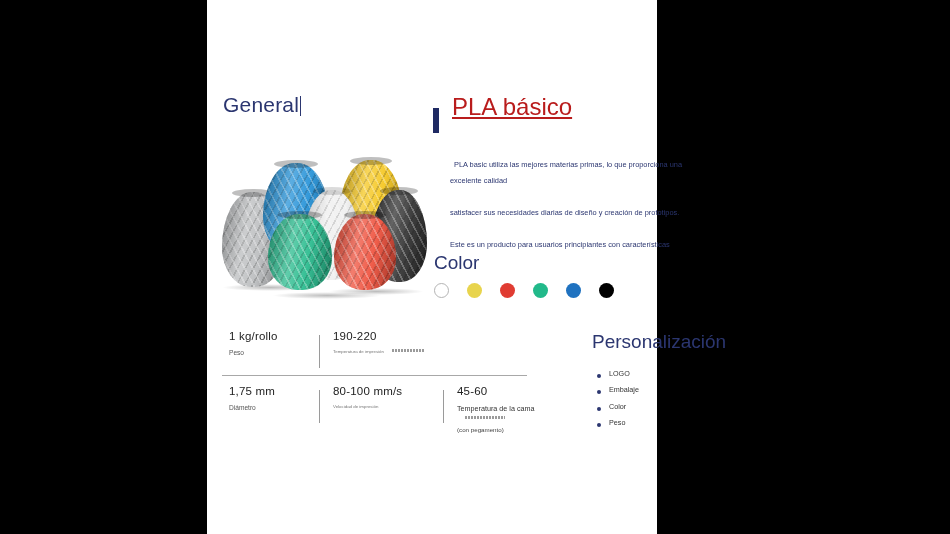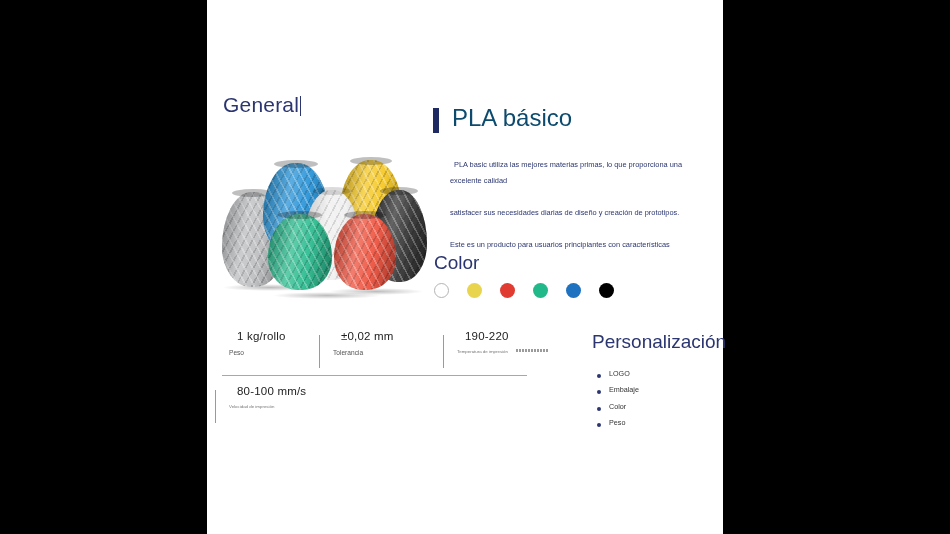--- a/index.html
+++ b/index.html
@@ -1,57 +1,57 @@
 <!DOCTYPE html>
 <html><head>
 <meta charset="utf-8">
 <style>
   html,body{margin:0;padding:0;background:#000;}
   body{width:950px;height:534px;overflow:hidden;font-family:"Liberation Sans",sans-serif;}
   #stage{position:relative;width:950px;height:534px;background:#000;}
-  #page{position:absolute;left:207px;top:0;width:516px;height:534px;background:#fff;}
+  #page{position:absolute;left:207px;top:0;width:450px;height:534px;background:#fff;}
 
   .gen-title{position:absolute;left:16px;top:93px;font-size:21px;color:#2b3670;letter-spacing:.2px;}
   .caret{display:inline-block;width:1px;height:20px;background:#2b3670;vertical-align:-4px;margin-left:1px;}
 
   
   .product{position:absolute;left:9px;top:152px;width:210px;height:155px;}
   .vase{position:absolute;border-radius:48% 48% 46% 46% / 58% 58% 42% 42%;
         background-repeat:repeat;}
   .vase .tex{position:absolute;inset:0;border-radius:inherit;opacity:.55;
       background-image:repeating-linear-gradient(62deg, rgba(255,255,255,.50) 0 1.6px, rgba(0,0,0,0) 1.6px 7px),
                        repeating-linear-gradient(-62deg, rgba(0,0,0,.34) 0 1.6px, rgba(0,0,0,0) 1.6px 7px);}
   .vase .shade{position:absolute;inset:0;border-radius:inherit;
       background:linear-gradient(100deg, rgba(0,0,0,.30) 0%, rgba(255,255,255,.28) 38%, rgba(255,255,255,.10) 62%, rgba(0,0,0,.34) 100%);}
   .vase .rim{position:absolute;left:16%;right:16%;top:-3px;height:8px;border-radius:50%;
       background:rgba(0,0,0,.25);}
   .shadow{position:absolute;height:7px;border-radius:50%;background:radial-gradient(ellipse at center, rgba(0,0,0,.26), rgba(0,0,0,0) 70%);}
 
   
   .bar{position:absolute;left:226px;top:108px;width:6px;height:25px;background:#1f2a63;}
-  .pla-title{position:absolute;left:245px;top:104px;font-size:24px;color:#0c4a6e;}
+  .pla-title{position:absolute;left:245px;top:93px;font-size:24px;color:#b91c1c;text-decoration:underline;}
   .para{position:absolute;left:227px;top:141px;width:289px;font-size:7.4px;line-height:16px;color:#2b3670;}
   .para p{margin:16px;}
   .para p.ind{text-indent:4px;}
 
   .color-title{position:absolute;left:227px;top:252px;font-size:19px;color:#2b3670;}
   .swatches{position:absolute;left:227px;top:283px;display:flex;gap:18px;align-items:center;}
   .sw{width:15px;height:15px;border-radius:50%;}
 
   
   .specs{position:absolute;left:8px;top:330px;width:320px;}
   .srow{position:relative;height:42px;display:flex;}
   .srow.r2{height:50px;}
   .hdiv{position:absolute;left:7px;top:45px;width:305px;height:1px;background:#a8a8a8;}
   .scell{position:relative;flex:0 0 auto;padding-left:14px;}
   .scell.c1{width:90px;}
   .scell.c2{width:110px;}
   .scell.c3{width:125px;}
   .vdiv{position:absolute;left:0;top:5px;width:1px;height:33px;background:#9a9a9a;}
-  .sval{font-size:11.5px;color:#222;letter-spacing:.2px;margin-left:8px;}
+  .sval{font-size:11.5px;color:#222;letter-spacing:.2px;}
   .slabel{margin-top:7px;font-size:6.6px;color:#555;}
   .slabel.tiny{font-size:4.4px;color:#777;}
   .slabel.mid{font-size:7.2px;color:#333;}
   .microline{display:inline-block;margin-left:8px;width:32px;height:3px;
      background:repeating-linear-gradient(90deg,#9b9b9b 0 2px, rgba(255,255,255,0) 2px 3px);vertical-align:1px;}
   .microline.w2{width:40px;}
   .subnote{margin-top:4px;font-size:6.2px;color:#444;}
 
   
   .pers-title{position:absolute;left:385px;top:331px;font-size:19px;color:#2b3670;}
@@ -128,37 +128,42 @@
       <div class="sw" style="background:#1f72c0;"></div>
       <div class="sw" style="background:#000000;"></div>
     </div>
 
     <div class="specs">
       <div class="srow">
         <div class="scell c1">
           <div class="sval">1 kg/rollo</div>
           <div class="slabel">Peso</div>
         </div>
-        <div class="scell c2">
-          <div class="vdiv"></div>
-          <div class="sval">±0,02 mm</div>
-          <div class="slabel">Tolerancia</div>
-        </div>
         <div class="scell c3">
           <div class="vdiv"></div>
           <div class="sval">190-220</div>
           <div class="slabel tiny"><span>Temperatura de impresión</span><span class="microline"></span></div>
         </div>
         <div class="hdiv"></div>
       </div>
       <div class="srow r2" style="margin-top:13px;">
+        <div class="scell c1">
+          <div class="sval">1,75 mm</div>
+          <div class="slabel">Diámetro</div>
+        </div>
         <div class="scell c2">
           <div class="vdiv"></div>
           <div class="sval">80-100 mm/s</div>
           <div class="slabel tiny">Velocidad de impresión</div>
+        </div>
+        <div class="scell c3">
+          <div class="vdiv"></div>
+          <div class="sval">45-60</div>
+          <div class="slabel mid"><span>Temperatura de la cama</span><span class="microline w2"></span></div>
+          <div class="subnote">(con pegamento)</div>
         </div>
       </div>
     </div>
 
     <div class="pers-title">Personalización</div>
     <div class="pers-list">
       <div class="pitem">
         <span class="dot"></span>
         <span class="ptxt">LOGO</span>
       </div>

